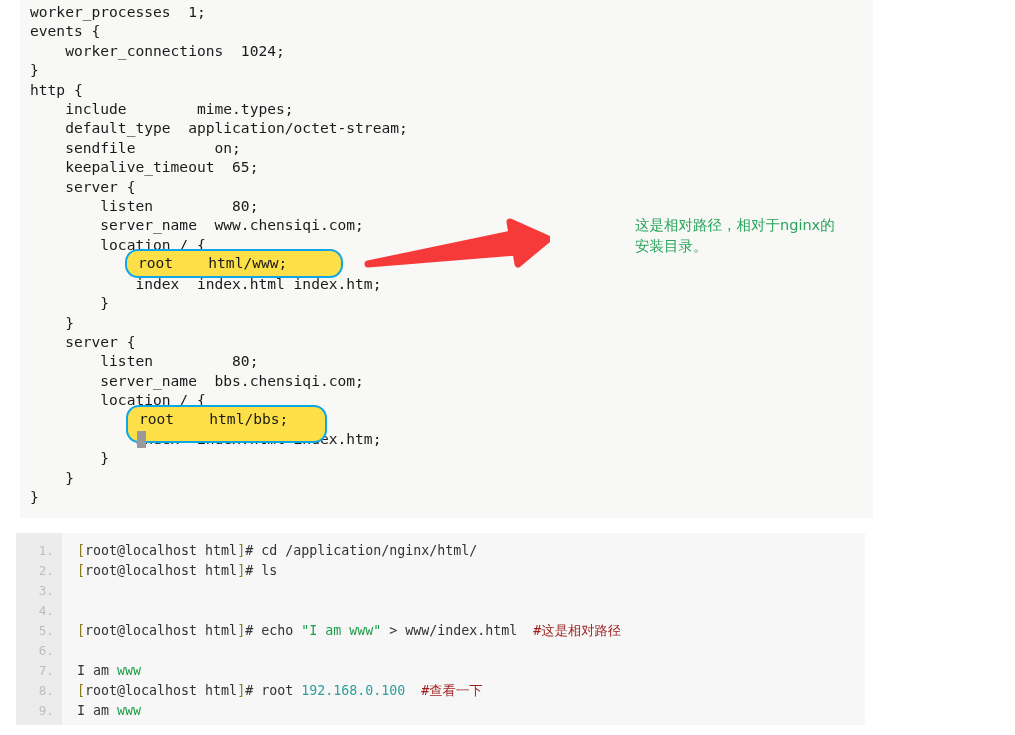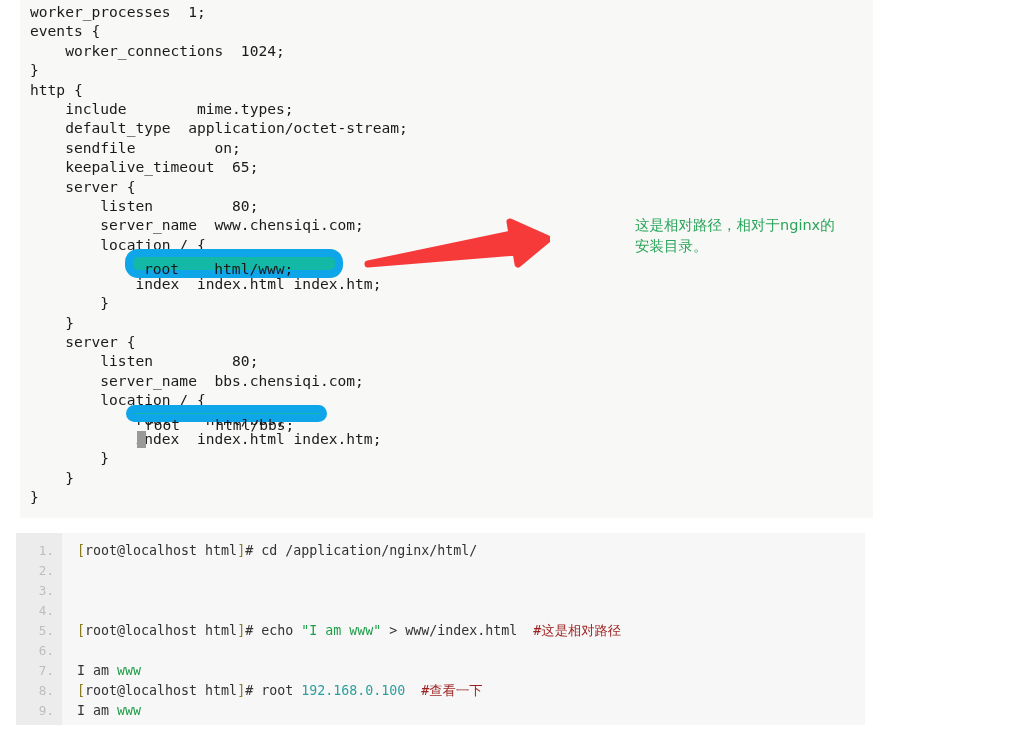--- a/index.html
+++ b/index.html
@@ -27,37 +27,37 @@
     font-size:14.6px;
     line-height:19.4px;
     color:#1a1a1a;
     white-space:pre;
     letter-spacing:0px;
   }
 
   
   .red-box{
     position:absolute;
-    border:8px solid #0ea5e9;
+    border:2px solid #0ea5e9;
     border-radius:13px;
-    background:#14b8a6;
+    background:#fde047;
     box-sizing:border-box;
     z-index:5;
   }
   .red-box .rb-text{
     position:absolute;
     left:11px; top:2px;
     font-family:"DejaVu Sans Mono","Liberation Mono",monospace;
     font-size:14.6px;
     line-height:19.4px;
     color:#1a1a1a;
     white-space:pre;
   }
   #red-box-www{ left:125px; top:249px; width:218px; height:29px; }
-  #red-box-bbs{ left:126px; top:405px; width:201px; height:17px; }
+  #red-box-bbs{ left:126px; top:405px; width:201px; height:38px; }
 
   
   #block-cursor{
     position:absolute;
     left:137px; top:431px;
     width:9px; height:17px;
     background:#9a9a9a;
     z-index:6;
   }
 
@@ -175,21 +175,21 @@
   <polygon points="8,52 152,22 150,10 188,27 158,52 156,40" fill="#f63a3a" stroke="#f63a3a" stroke-width="7" stroke-linejoin="round"></polygon>
 </svg>
 
 <div id="green-note">这是相对路径，相对于nginx的
 安装目录。</div>
 
 <div id="shell-block">
   <div id="shell-gutter"></div>
   <div id="shell-rows">
       <div class="shell-row"><span class="ln">1.</span><span class="code"><span class="tok-br">[</span><span class="tok-pl">root@localhost html</span><span class="tok-br">]</span><span class="tok-pl"># cd /application/nginx/html/</span></span></div>
-      <div class="shell-row"><span class="ln">2.</span></div>
+      <div class="shell-row"><span class="ln">2.</span><span class="code"><span class="tok-br">[</span><span class="tok-pl">root@localhost html</span><span class="tok-br">]</span><span class="tok-pl"># ls</span></span></div>
       <div class="shell-row"><span class="ln">3.</span></div>
       <div class="shell-row"><span class="ln">4.</span></div>
       <div class="shell-row"><span class="ln">5.</span><span class="code"><span class="tok-br">[</span><span class="tok-pl">root@localhost html</span><span class="tok-br">]</span><span class="tok-pl"># echo </span><span class="tok-str">"I am www"</span><span class="tok-pl"> &gt; www/index.html  </span><span class="tok-cmt">#这是相对路径</span></span></div>
       <div class="shell-row"><span class="ln">6.</span></div>
       <div class="shell-row"><span class="ln">7.</span><span class="code"><span class="tok-pl">I am </span><span class="tok-str">www</span></span></div>
       <div class="shell-row"><span class="ln">8.</span><span class="code"><span class="tok-br">[</span><span class="tok-pl">root@localhost html</span><span class="tok-br">]</span><span class="tok-pl"># root </span><span class="tok-num">192.168.0.100</span><span class="tok-pl">  </span><span class="tok-cmt">#查看一下</span></span></div>
       <div class="shell-row"><span class="ln">9.</span><span class="code"><span class="tok-pl">I am </span><span class="tok-str">www</span></span></div>
     </div>
 </div>
 

